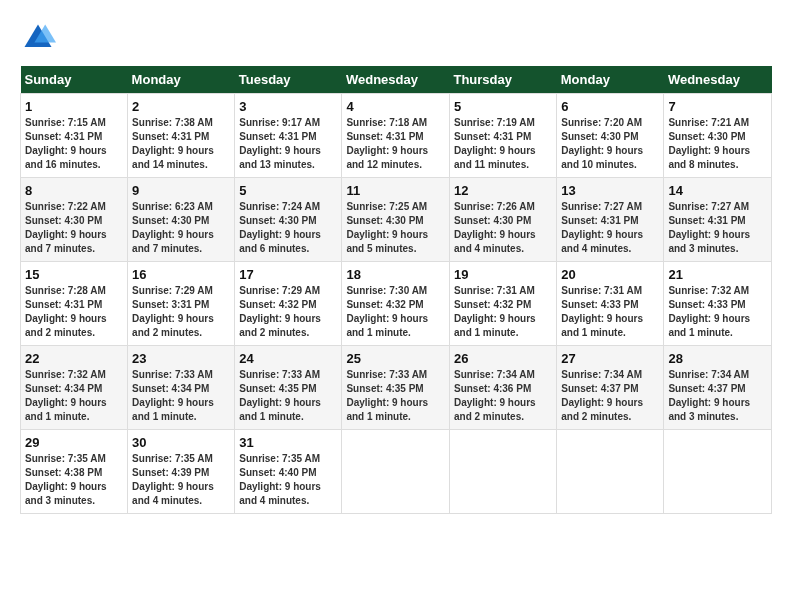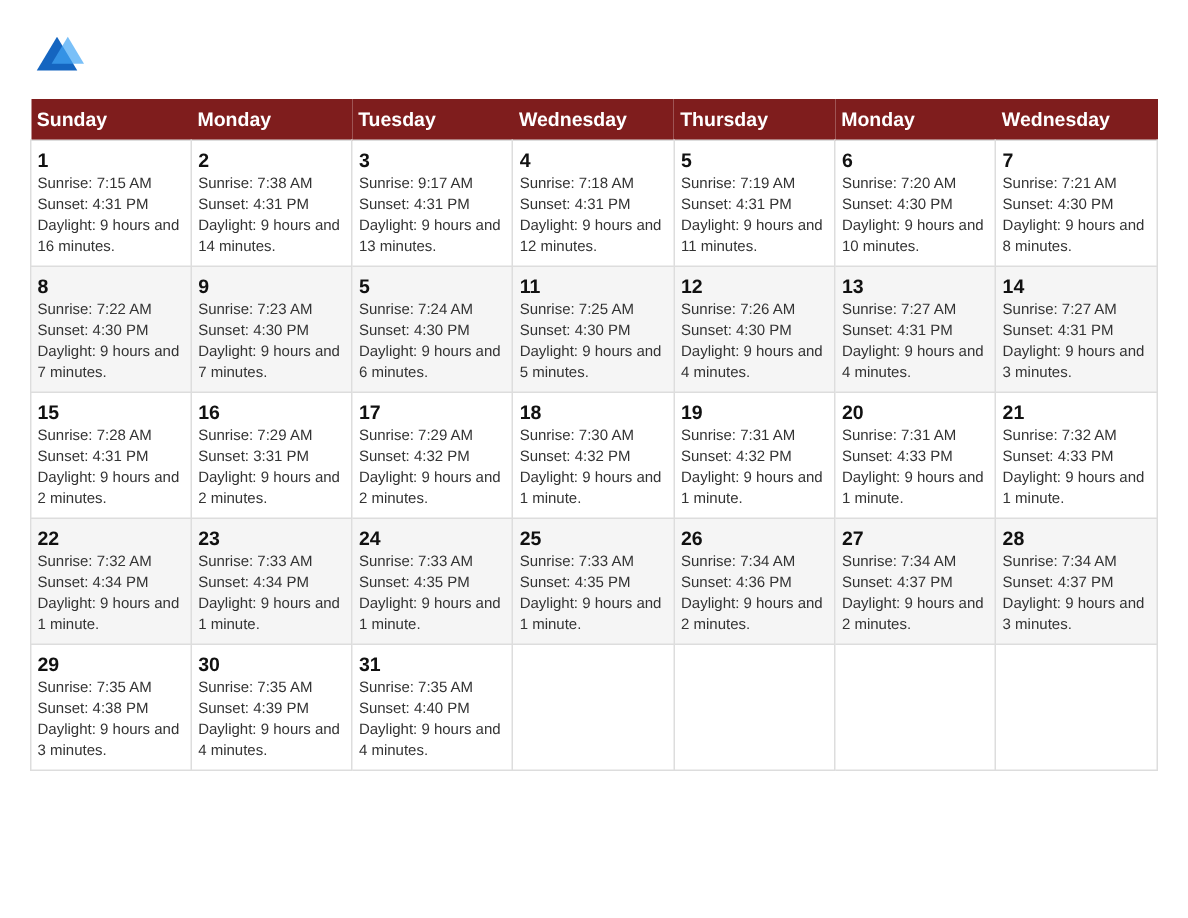--- a/index.html
+++ b/index.html
@@ -41,21 +41,21 @@
     .location-title {
       font-size: 15px;
       color: #444;
     }
     table {
       width: 100%;
       border-collapse: collapse;
       font-size: 11px;
     }
     thead tr th {
-      background-color: #7f1d1d;
+      background-color: #14532d;
       color: #fff;
       padding: 6px 4px;
       text-align: left;
       font-size: 13px;
       font-weight: bold;
     }
     tbody tr td {
       vertical-align: top;
       padding: 5px 4px;
       border: 1px solid #ddd;
@@ -72,20 +72,21 @@
       font-size: 13px;
       font-weight: bold;
       color: #111;
       display: block;
       margin-bottom: 2px;
     }
     .day-info {
       font-size: 10px;
       color: #333;
       line-height: 1.4;
+      font-weight: bold;
     }
     td.empty {
       background-color: #f9f9f9;
     }
   </style>
 </head>
 <body>
 
 <div class="header">
   <div class="logo">
@@ -163,21 +164,21 @@
       </tr>
       <tr>
         <td>
           <span class="day-num">8</span>
           <div class="day-info">Sunrise: 7:22 AM
 Sunset: 4:30 PM
 Daylight: 9 hours and 7 minutes.</div>
         </td>
         <td>
           <span class="day-num">9</span>
-          <div class="day-info">Sunrise: 7:23 AM
+          <div class="day-info">Sunrise: 6:23 AM
 Sunset: 4:30 PM
 Daylight: 9 hours and 7 minutes.</div>
         </td>
         <td>
           <span class="day-num">5</span>
           <div class="day-info">Sunrise: 7:24 AM
 Sunset: 4:30 PM
 Daylight: 9 hours and 6 minutes.</div>
         </td>
         <td>

